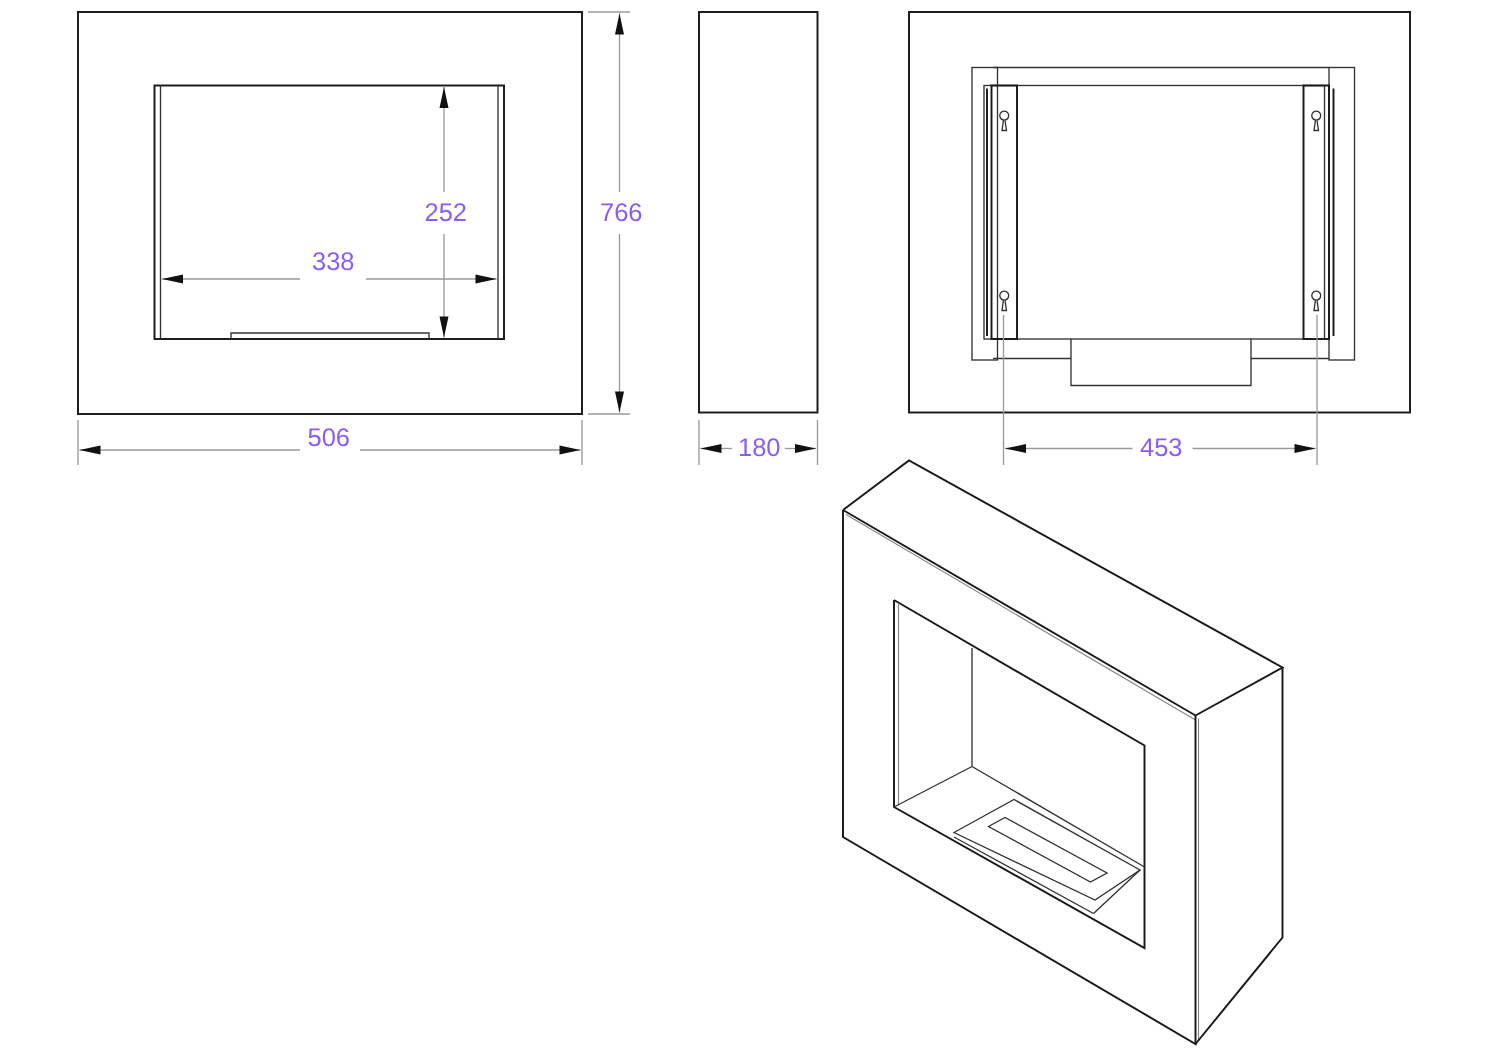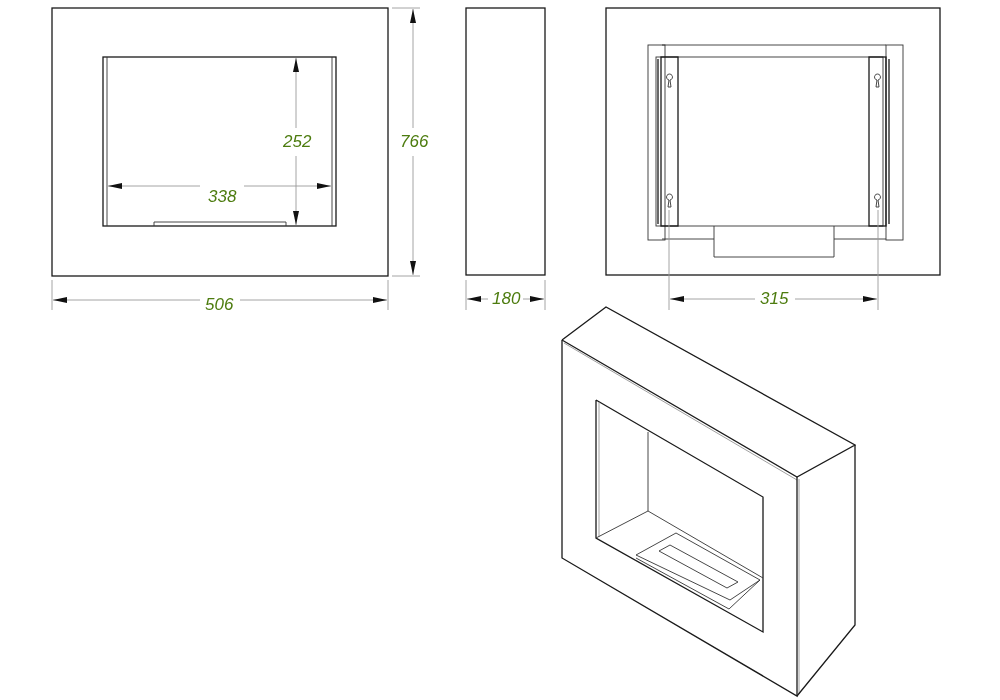--- a/index.html
+++ b/index.html
@@ -5,21 +5,21 @@
     html, body { margin: 0; padding: 0; background: #ffffff; }
     body { width: 1000px; height: 700px; position: relative; overflow: hidden;
            font-family: "Liberation Sans", sans-serif; }
     svg { position: absolute; left: 0; top: 0; }
     .edge { stroke: #1a1a1a; fill: none; stroke-width: 1.3; }
     .edge-thin { stroke: #333; fill: none; stroke-width: 0.9; }
     .edge-light { stroke: #888; fill: none; stroke-width: 0.8; }
     .dimline { stroke: #9a9a9a; fill: none; stroke-width: 0.9; }
     .arrow { fill: #111; stroke: none; }
     .label { position: absolute; font-family: "Liberation Sans", sans-serif;
-             font-size: 17px; color: #4d7c0f; background: #fff; padding: 0 3px; line-height: 18px; font-style: italic; }
+             font-size: 17px; color: #8b5cf6; background: #fff; padding: 0 3px; line-height: 18px; }
   </style>
 </head>
 <body>
 
 <svg width="1000" height="700" viewBox="0 0 1000 700">
 
   <g>
     <rect class="edge" x="52" y="8" width="336" height="268"></rect>
 
     <rect class="edge" x="103" y="57" width="233" height="169"></rect>
@@ -111,18 +111,18 @@
     <line class="edge-thin" x1="648" y1="511" x2="596" y2="538"></line>
     <line class="edge-thin" x1="648" y1="511" x2="763" y2="578"></line>
 
     <polygon class="edge-thin" points="636,555 676,533 760,580 730,600"></polygon>
     <polygon class="edge-thin" points="659,551 670,545 738,582 727,588"></polygon>
     <line class="edge-thin" x1="636" y1="558" x2="729" y2="609"></line>
     <line class="edge-thin" x1="729" y1="609" x2="760" y2="580"></line>
   </g>
 </svg>
 
-<span class="label" style="left:205px; top:188px;">338</span>
+<span class="label" style="left:205px; top:166px;">338</span>
 <span class="label" style="left:280px; top:133px;">252</span>
 <span class="label" style="left:397px; top:133px;">766</span>
-<span class="label" style="left:202px; top:296px;">506</span>
+<span class="label" style="left:202px; top:283px;">506</span>
 <span class="label" style="left:489px; top:290px;">180</span>
-<span class="label" style="left:757px; top:290px;">315</span>
+<span class="label" style="left:757px; top:290px;">453</span>
 
 </body></html>

